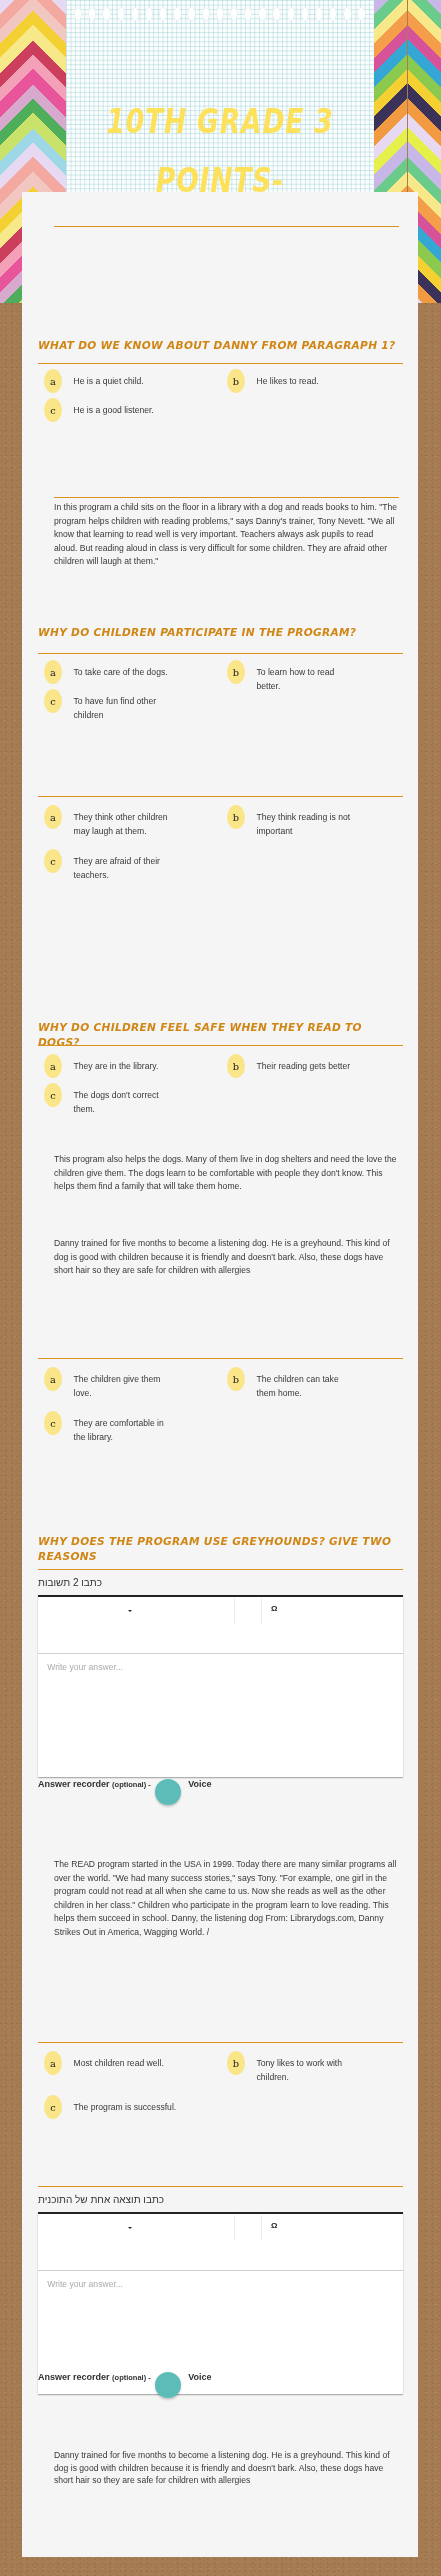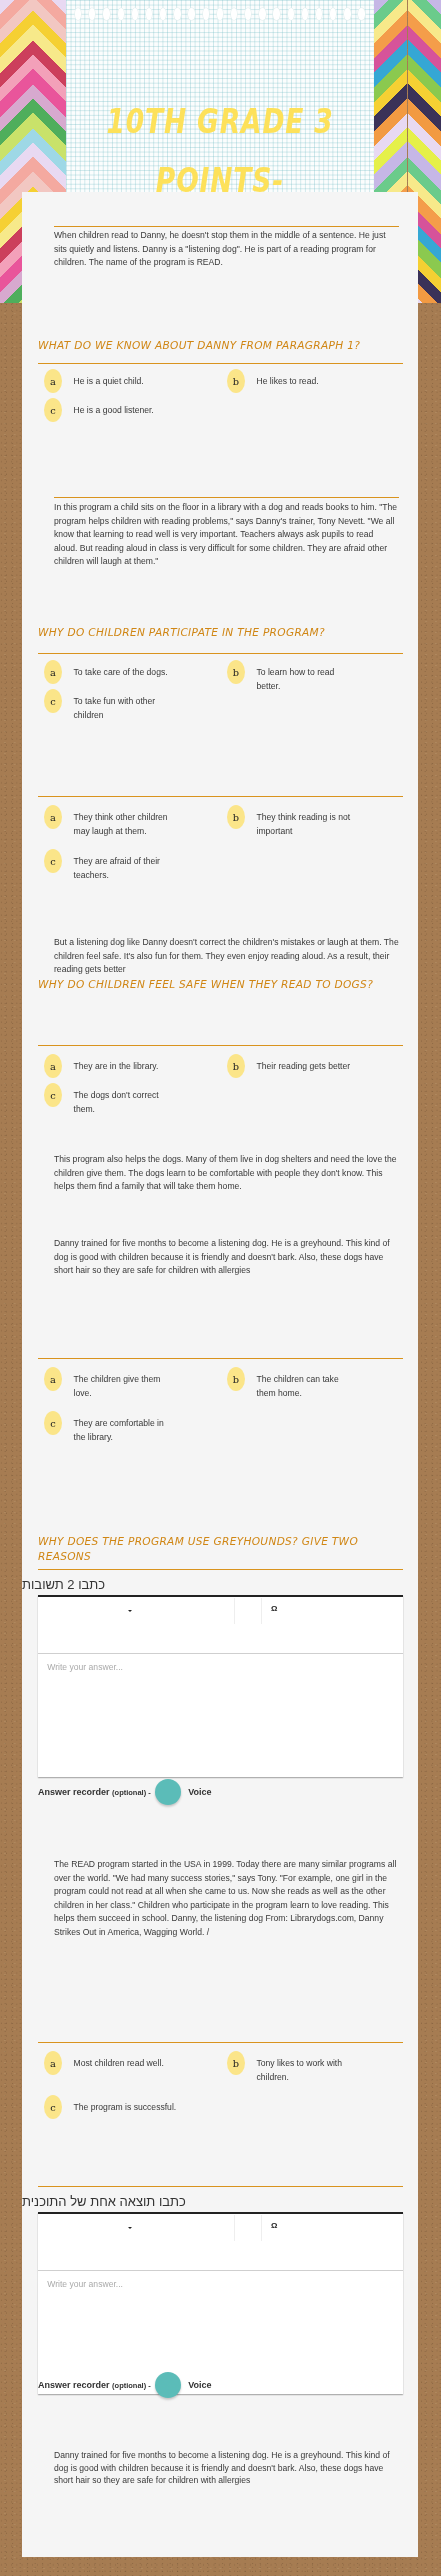--- a/index.html
+++ b/index.html
@@ -64,49 +64,49 @@
     background: #f5f5f5;
   }
   .card-top-pad { position: absolute; left: 22px; top: 192px; width: 396px; height: 92px; background: #f5f5f5; }
   .rule { position: absolute; height: 0.6px; background: #d9931d; }
   .para {
     position: absolute; left: 32px; width: 345px;
     font-size: 8.6px; line-height: 13.5px; color: #383838;
   }
   .qhead {
     position: absolute; left: 16px; width: 368px;
-    font-family: "DejaVu Sans", sans-serif; font-weight: normal; font-style: italic;
+    font-family: "DejaVu Sans", sans-serif; font-weight: bold; font-style: italic;
     font-size: 10.6px; line-height: 15px; color: #d08614; text-transform: uppercase;
     letter-spacing: 0.3px;
   }
   .opt { position: absolute; display: flex; align-items: flex-start; width: 190px; }
   .opt .badge {
     width: 18px; height: 24px; border-radius: 50%; background: #fbe589;
     display: flex; align-items: center; justify-content: center;
     font-family: "DejaVu Serif", serif; font-size: 9.8px; color: #222; flex-shrink: 0;
   }
   .opt .txt { margin-left: 11.5px; font-size: 8.6px; line-height: 14.4px; color: #383838; padding-top: 4.6px; width: 98px; }
   .opt.col-b .txt { width: 101px; }
-  .hint { position: absolute; left: 0; font-size: 13px; color: #333; direction: rtl; }
+  .hint { position: absolute; left: 16px; font-size: 10px; color: #333; direction: rtl; }
   .editor {
     position: absolute; left: 16px; width: 365px;
     background: #fff; box-shadow: 0 0.6px 1.1px rgba(0,0,0,0.35);
     border-top: 2.9px solid #222;
   }
   .editor .toolbar { position: relative; height: 57px; border-bottom: 0.6px solid #cfcfcf; }
   .editor .dd { position: absolute; left: 90px; top: 12.6px; width: 0; height: 0; border-left: 2.3px solid transparent; border-right: 2.3px solid transparent; border-top: 2.3px solid #222; cursor: pointer; }
   .editor .sep1 { position: absolute; left: 196px; top: 1.1px; width: 0.6px; height: 26.4px; background: #eee; }
   .editor .sep2 { position: absolute; left: 223px; top: 1.1px; width: 0.6px; height: 26.4px; background: #eee; }
   .editor .omega { position: absolute; left: 233px; top: 6.9px; font-size: 8px; font-weight: bold; color: #222; cursor: pointer; }
   .editor textarea {
     display: block; width: 100%; height: 123px; border: none; outline: none; resize: none;
     padding: 8px 9.2px; font-family: "Liberation Sans", sans-serif; font-size: 8.6px; color: #333; background: #fff;
   }
   .editor textarea::placeholder { color: #aaa; }
-  .recorder { position: absolute; left: 16px; display: flex; align-items: center; }
+  .recorder { position: absolute; left: 16px; display: flex; }
   .recorder .lbl { font-weight: bold; font-size: 9px; color: #333; }
   .recorder .lbl small { font-size: 7.5px; font-weight: bold; }
   .recorder .dot { width: 26px; height: 26px; border-radius: 50%; background: #5bbcb8; margin: 0 6.9px 0 4.6px; box-shadow: 0 1.7px 2.3px rgba(0,0,0,0.2); cursor: pointer; }
   .recorder .voice { font-weight: bold; font-size: 9px; color: #333; }
 </style>
 </head>
 <body>
 
 <div class="banner">
   <div class="chevron l1"></div>
@@ -138,21 +138,20 @@
   <div class="chevron r r1"></div>
   <div class="chevron r r2"></div>
   <h1 class="title">10th Grade 3 Points- Module A</h1>
 </div>
 
 <div class="card-top-pad"></div>
 
 <div class="card">
 
   <div class="rule" style="left:32px;width:345px;top:-55px"></div>
-  <p class="para" style="top:-52px">When children read to Danny, he doesn't stop them in the middle of a sentence. He just sits quietly and listens. Danny is a "listening dog". He is part of a reading program for children. The name of the program is READ.</p>
 
   <h2 class="qhead" style="top:57px">What do we know about Danny from paragraph 1?</h2>
   <div class="rule" style="left:16px;width:365px;top:82px"></div>
   <div class="opt" style="left:22px;top:88px">
     <span class="badge">a</span>
     <span class="txt">He is a quiet child.</span>
   </div>
   <div class="opt col-b" style="left:205px;top:88px">
     <span class="badge">b</span>
     <span class="txt">He likes to read.</span>
@@ -170,40 +169,39 @@
   <div class="opt" style="left:22px;top:379px">
     <span class="badge">a</span>
     <span class="txt">To take care of the dogs.</span>
   </div>
   <div class="opt col-b" style="left:205px;top:379px">
     <span class="badge">b</span>
     <span class="txt">To learn how to read better.</span>
   </div>
   <div class="opt" style="left:22px;top:408px">
     <span class="badge">c</span>
-    <span class="txt">To take fun with other children</span>
+    <span class="txt">To have fun find other children</span>
   </div>
 
   <div class="rule" style="left:16px;width:365px;top:515px"></div>
   <div class="opt" style="left:22px;top:524px">
     <span class="badge">a</span>
     <span class="txt">They think other children may laugh at them.</span>
   </div>
   <div class="opt col-b" style="left:205px;top:524px">
     <span class="badge">b</span>
     <span class="txt">They think reading is not important</span>
   </div>
   <div class="opt" style="left:22px;top:568px">
     <span class="badge">c</span>
     <span class="txt">They are afraid of their teachers.</span>
   </div>
 
-  <p class="para" style="top:655px">But a listening dog like Danny doesn't correct the children's mistakes or laugh at them. The children feel safe. It's also fun for them. They even enjoy reading aloud. As a result, their reading gets better</p>
-
-  <h2 class="qhead" style="top:696px">Why do children feel safe when they read to dogs?</h2>
+
+  <h2 class="qhead" style="top:739px">Why do children feel safe when they read to dogs?</h2>
   <div class="rule" style="left:16px;width:365px;top:764px"></div>
   <div class="opt" style="left:22px;top:773px">
     <span class="badge">a</span>
     <span class="txt">They are in the library.</span>
   </div>
   <div class="opt col-b" style="left:205px;top:773px">
     <span class="badge">b</span>
     <span class="txt">Their reading gets better</span>
   </div>
   <div class="opt" style="left:22px;top:802px">

